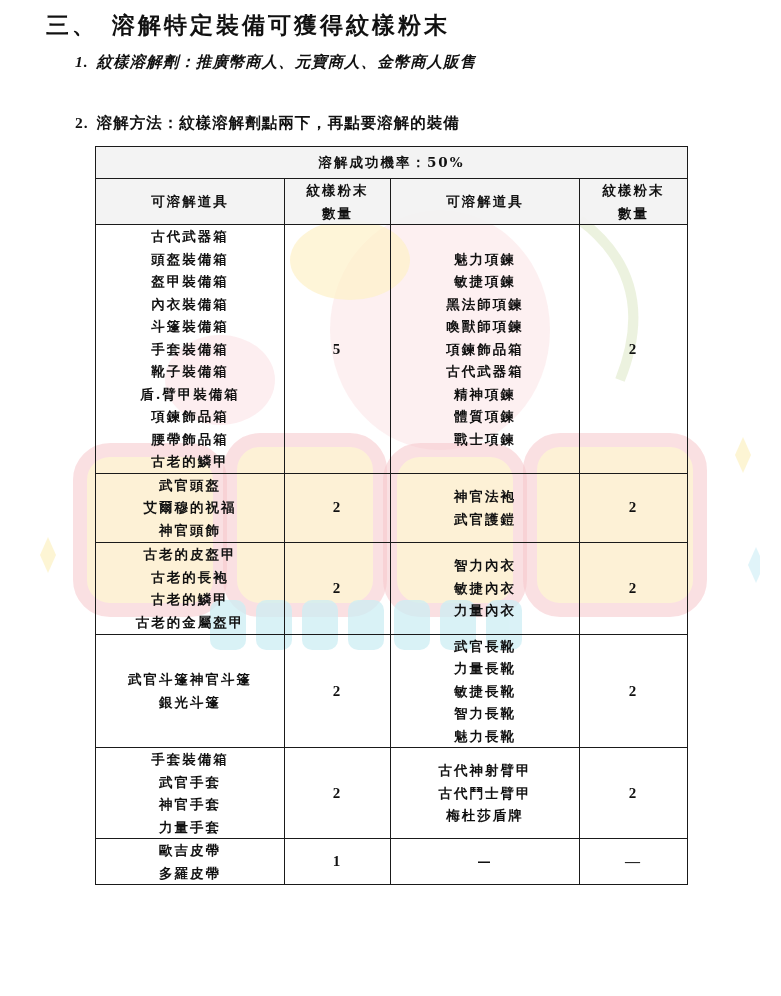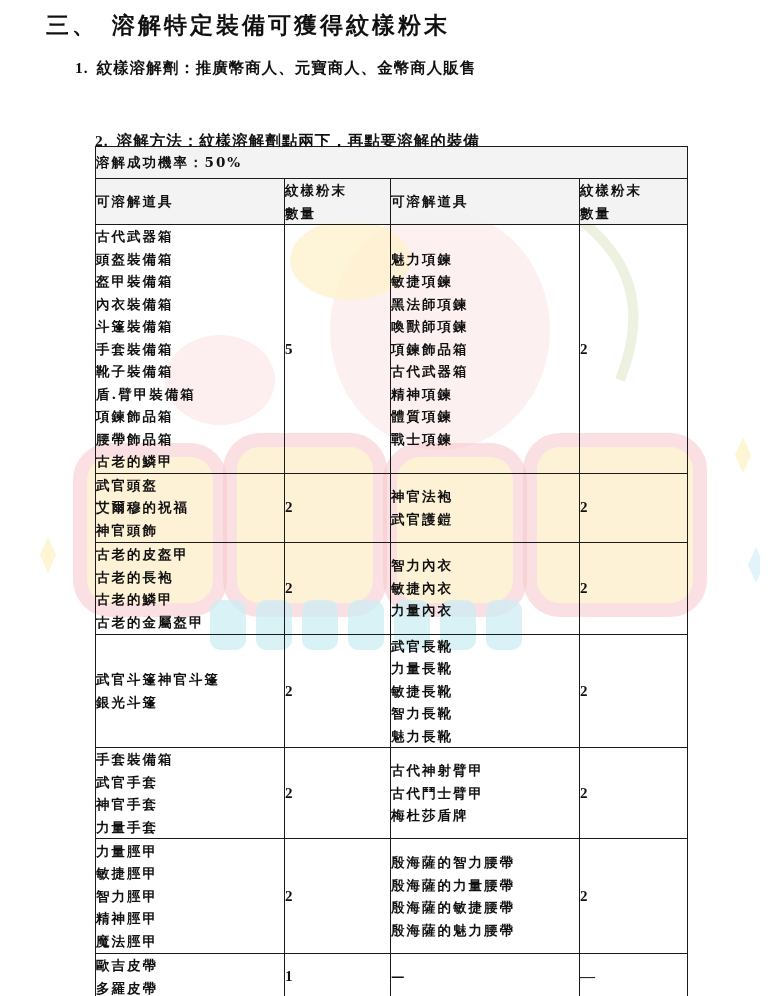--- a/index.html
+++ b/index.html
@@ -39,35 +39,35 @@
     .item {
       position: absolute;
       left: 75px;
       font-size: 15.5px;
       font-weight: bold;
       letter-spacing: 1px;
       white-space: nowrap;
       z-index: 1;
     }
     .item .idx { font-family: "Liberation Serif", serif; margin-right: 8px; }
-    .item1 { top: 58px; }
-    .item2 { top: 131px; margin-left: 20px; }
+    .item1 { top: 52px; font-style: italic; }
+    .item2 { top: 113px; }
 
     table.dissolve {
       position: absolute;
       left: 95px;
       top: 146px;
       width: 592px;
       border-collapse: collapse;
       z-index: 1;
       table-layout: fixed;
     }
     table.dissolve td, table.dissolve th {
       border: 1.3px solid #1a1a1a;
-      text-align: left;
+      text-align: center;
       vertical-align: middle;
       font-weight: bold;
       font-size: 13.5px;
       letter-spacing: 2px;
       line-height: 22.5px;
       padding: 0;
       color: #111;
     }
     .rate-row th {
       background: rgba(242,242,242,0.92);
@@ -235,37 +235,20 @@
           <span class="name-line">力量手套</span>
         </td>
         <td class="qty">2</td>
         <td class="c-items">
           <span class="name-line">古代神射臂甲</span>
           <span class="name-line">古代鬥士臂甲</span>
           <span class="name-line">梅杜莎盾牌</span>
         </td>
         <td class="qty">2</td>
       </tr>
-      <tr style="height: 115px;">
-        <td class="c-items">
-          <span class="name-line">力量脛甲</span>
-          <span class="name-line">敏捷脛甲</span>
-          <span class="name-line">智力脛甲</span>
-          <span class="name-line">精神脛甲</span>
-          <span class="name-line">魔法脛甲</span>
-        </td>
-        <td class="qty">2</td>
-        <td class="c-items">
-          <span class="name-line">殷海薩的智力腰帶</span>
-          <span class="name-line">殷海薩的力量腰帶</span>
-          <span class="name-line">殷海薩的敏捷腰帶</span>
-          <span class="name-line">殷海薩的魅力腰帶</span>
-        </td>
-        <td class="qty">2</td>
-      </tr>
       <tr style="height: 42px;">
         <td class="c-items">
           <span class="name-line">歐吉皮帶</span>
           <span class="name-line">多羅皮帶</span>
         </td>
         <td class="qty">1</td>
         <td class="c-items">
           <span class="name-line">—</span>
         </td>
         <td class="qty">—</td>

